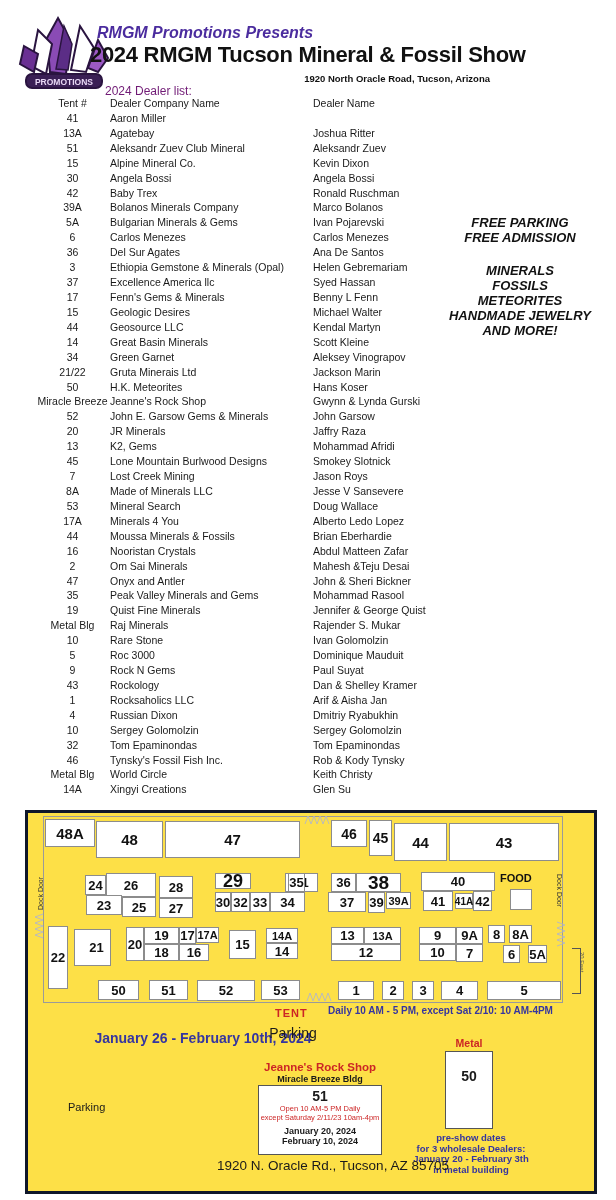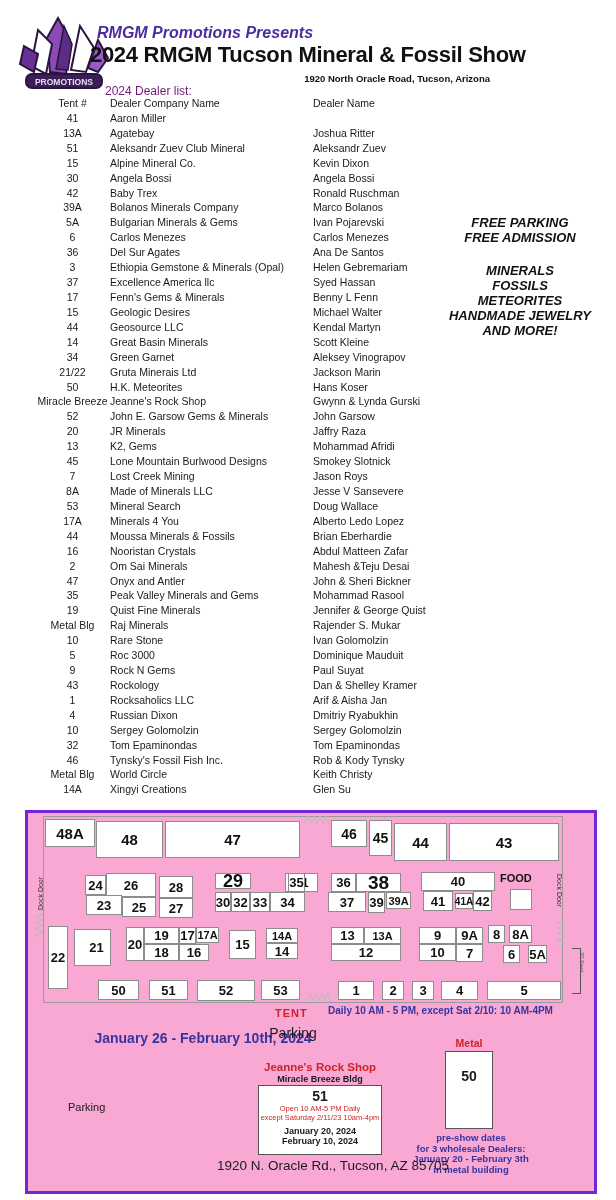--- a/index.html
+++ b/index.html
@@ -19,21 +19,21 @@
   .dealer-table{left:35px;top:96px;width:440px;}
   .trow{display:flex;height:14.93px;line-height:14.93px;font-size:10.5px;white-space:nowrap;}
   .trow .c1{width:75px;text-align:center;flex:0 0 75px;}
   .trow .c2{width:203px;flex:0 0 203px;}
   .trow .c3{flex:1;}
 
   
   .side-block{left:435px;width:170px;text-align:center;font-weight:bold;font-style:italic;font-size:13px;line-height:15px;color:#111;}
 
   
-  .floor-plan{left:25px;top:810px;width:566px;height:378px;border:3px solid #6d28d9;background:#f9a8d4;}
+  .floor-plan{left:25px;top:810px;width:566px;height:378px;border:3px solid #0f172a;background:#fde047;}
   .tent-outline{left:15px;top:3px;width:518px;height:185px;border:1px solid #9a9a9a;}
   .booth{position:absolute;background:#fff;border:1px solid #8c8c8c;display:flex;align-items:center;justify-content:center;font-weight:bold;color:#111;box-sizing:border-box;}
   .map-blue{color:#3535a0;font-weight:bold;}
   .map-red{color:#cc2525;font-weight:bold;}
   .vtext{writing-mode:vertical-rl;font-size:7px;color:#333;}
   .vtext.up{transform:rotate(180deg);}
   .scallop{position:absolute;color:#bbb;}
   .food-label{font-size:11px;font-weight:bold;color:#111;}
   .bigbox{position:absolute;background:#fff;border:1.5px solid #555;box-sizing:border-box;text-align:center;}
   .preshow{width:130px;text-align:center;font-size:9.5px;line-height:10.5px;color:#3535a0;font-weight:bold;}

